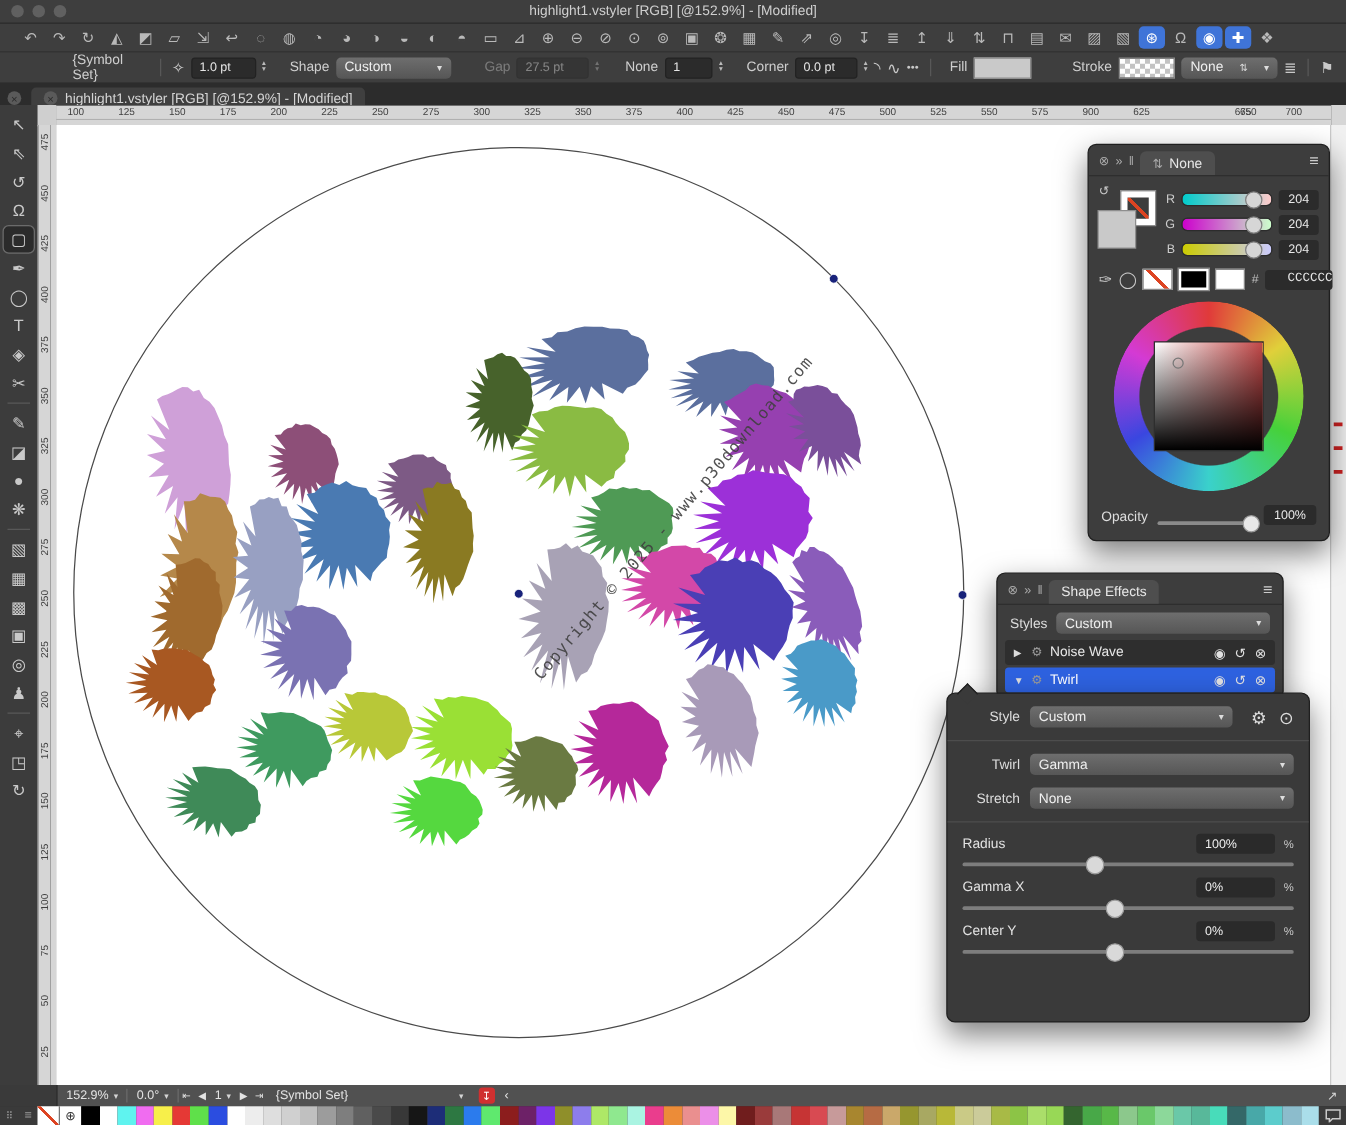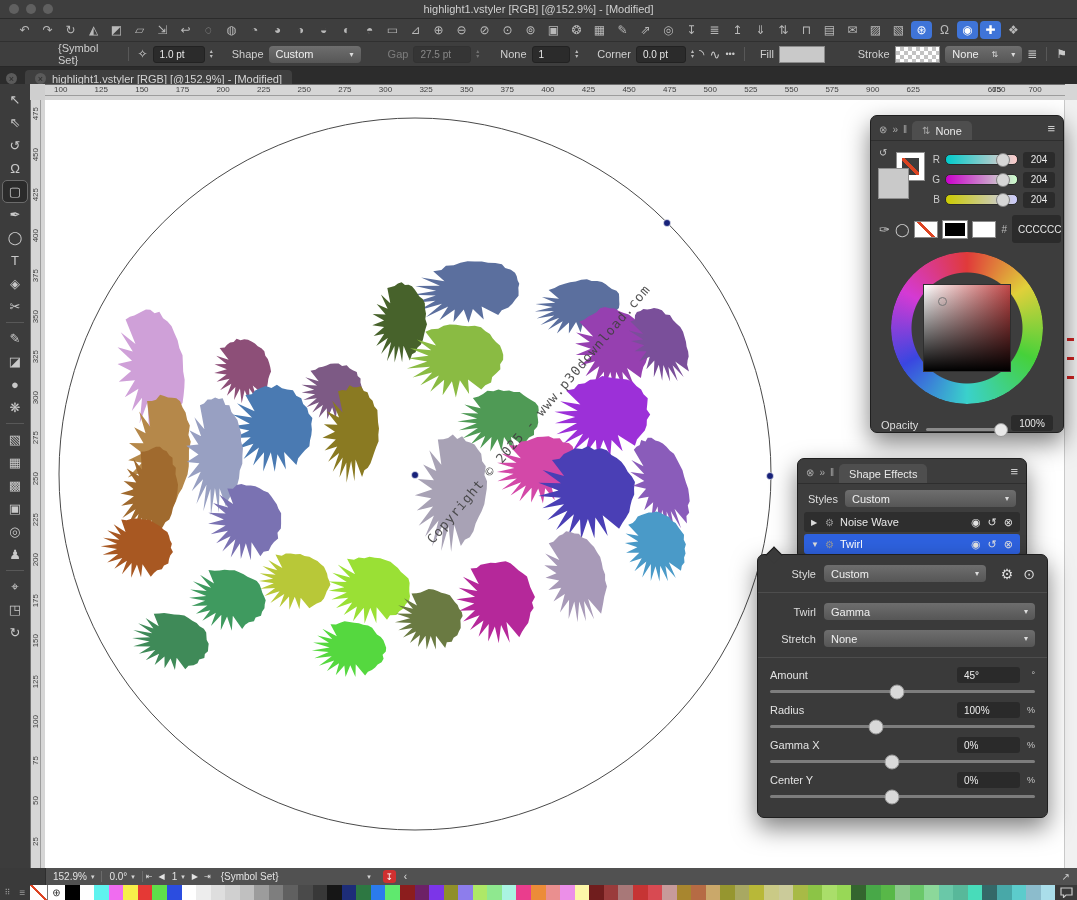--- a/index.html
+++ b/index.html
@@ -67,21 +67,21 @@
   .ch-track{flex:1;height:9px;border-radius:5px;position:relative;border:1px solid #2c2c2c;}
   .ch-knob{position:absolute;top:50%;width:12px;height:12px;border-radius:50%;background:#d6d6d6;border:1px solid #808080;transform:translate(-50%,-50%);}
   .ch-value{width:32px;height:16px;background:#2b2b2b;border-radius:3px;color:#e8e8e8;font-size:10px;display:flex;align-items:center;justify-content:center;flex:none;}
   .swatch-row{display:flex;align-items:center;gap:5px;padding:9px 8px 0 8px;}
   .c-ico{color:#c9c9c9;font-size:13px;}
   .sw{width:22px;height:15px;border:1px solid #8a8a8a;flex:none;}
   .sw.none{background:#fff;background-image:linear-gradient(45deg,transparent 44%,#d42 44% 56%,transparent 56%);}
   .sw.black{background:#000;border:2px solid #fff;box-shadow:0 0 0 1px #8a8a8a;width:20px;height:13px;}
   .sw.white{background:#fff;}
   .hex-label{margin-left:auto;color:#bbbbbb;font-size:10px;}
-  .hex-box{width:60px;height:28px;background:#2b2b2b;border-radius:3px;color:#e8e8e8;font-size:10px;display:flex;align-items:center;padding-left:6px;}
+  .hex-box{width:60px;height:16px;background:#2b2b2b;border-radius:3px;color:#e8e8e8;font-size:10px;display:flex;align-items:center;padding-left:18px;font-family:Liberation Mono, monospace;}
   .wheel-wrap{position:relative;width:152px;height:152px;margin:9px auto 0 auto;}
   .wheel{width:152px;height:152px;border-radius:50%;
     background:conic-gradient(#e03a3a,#e0d03a 55deg,#46d13a 115deg,#3ad1cb 180deg,#3a46e0 240deg,#d43ad4 300deg,#e03a3a);
     -webkit-mask:radial-gradient(circle,transparent 55px,#000 56px);mask:radial-gradient(circle,transparent 55px,#000 56px);}
   .sv-square{position:absolute;left:50%;top:50%;width:86px;height:86px;transform:translate(-50%,-50%);
     background:linear-gradient(to top,#000,rgba(0,0,0,0)),linear-gradient(to right,#ffffff,#c24848);box-shadow:0 0 0 1px #2e2e2e;}
   .sv-cursor{position:absolute;left:14px;top:12px;width:7px;height:7px;border:1px solid #777;border-radius:50%;}
   .opacity-row{display:flex;align-items:flex-end;gap:8px;padding:11px 10px 0 10px;}
   .op-label{font-size:11px;color:#dddddd;}
   .op-track{flex:1;height:3px;background:#8b8b8b;border-radius:2px;position:relative;}
@@ -504,30 +504,20 @@
     <span class="tw-label">Stretch</span>
     <span class="dropdown" style="flex:1">
         <span>None</span>
         <span class="dd-chev">▾</span>
       </span>
   </div>
   <div class="tw-divider"></div>
   <div>
       <div class="slider-row">
         <div class="sl-head">
-          <span class="sl-label">Amount</span>
-          <span class="sl-value">45°</span>
-          <span class="sl-unit">°</span>
-        </div>
-        <div class="sl-track">
-          <span class="sl-knob" style="left: 48%;"></span>
-        </div>
-      </div>
-      <div class="slider-row">
-        <div class="sl-head">
           <span class="sl-label">Radius</span>
           <span class="sl-value">100%</span>
           <span class="sl-unit">%</span>
         </div>
         <div class="sl-track">
           <span class="sl-knob" style="left: 40%;"></span>
         </div>
       </div>
       <div class="slider-row">
         <div class="sl-head">

